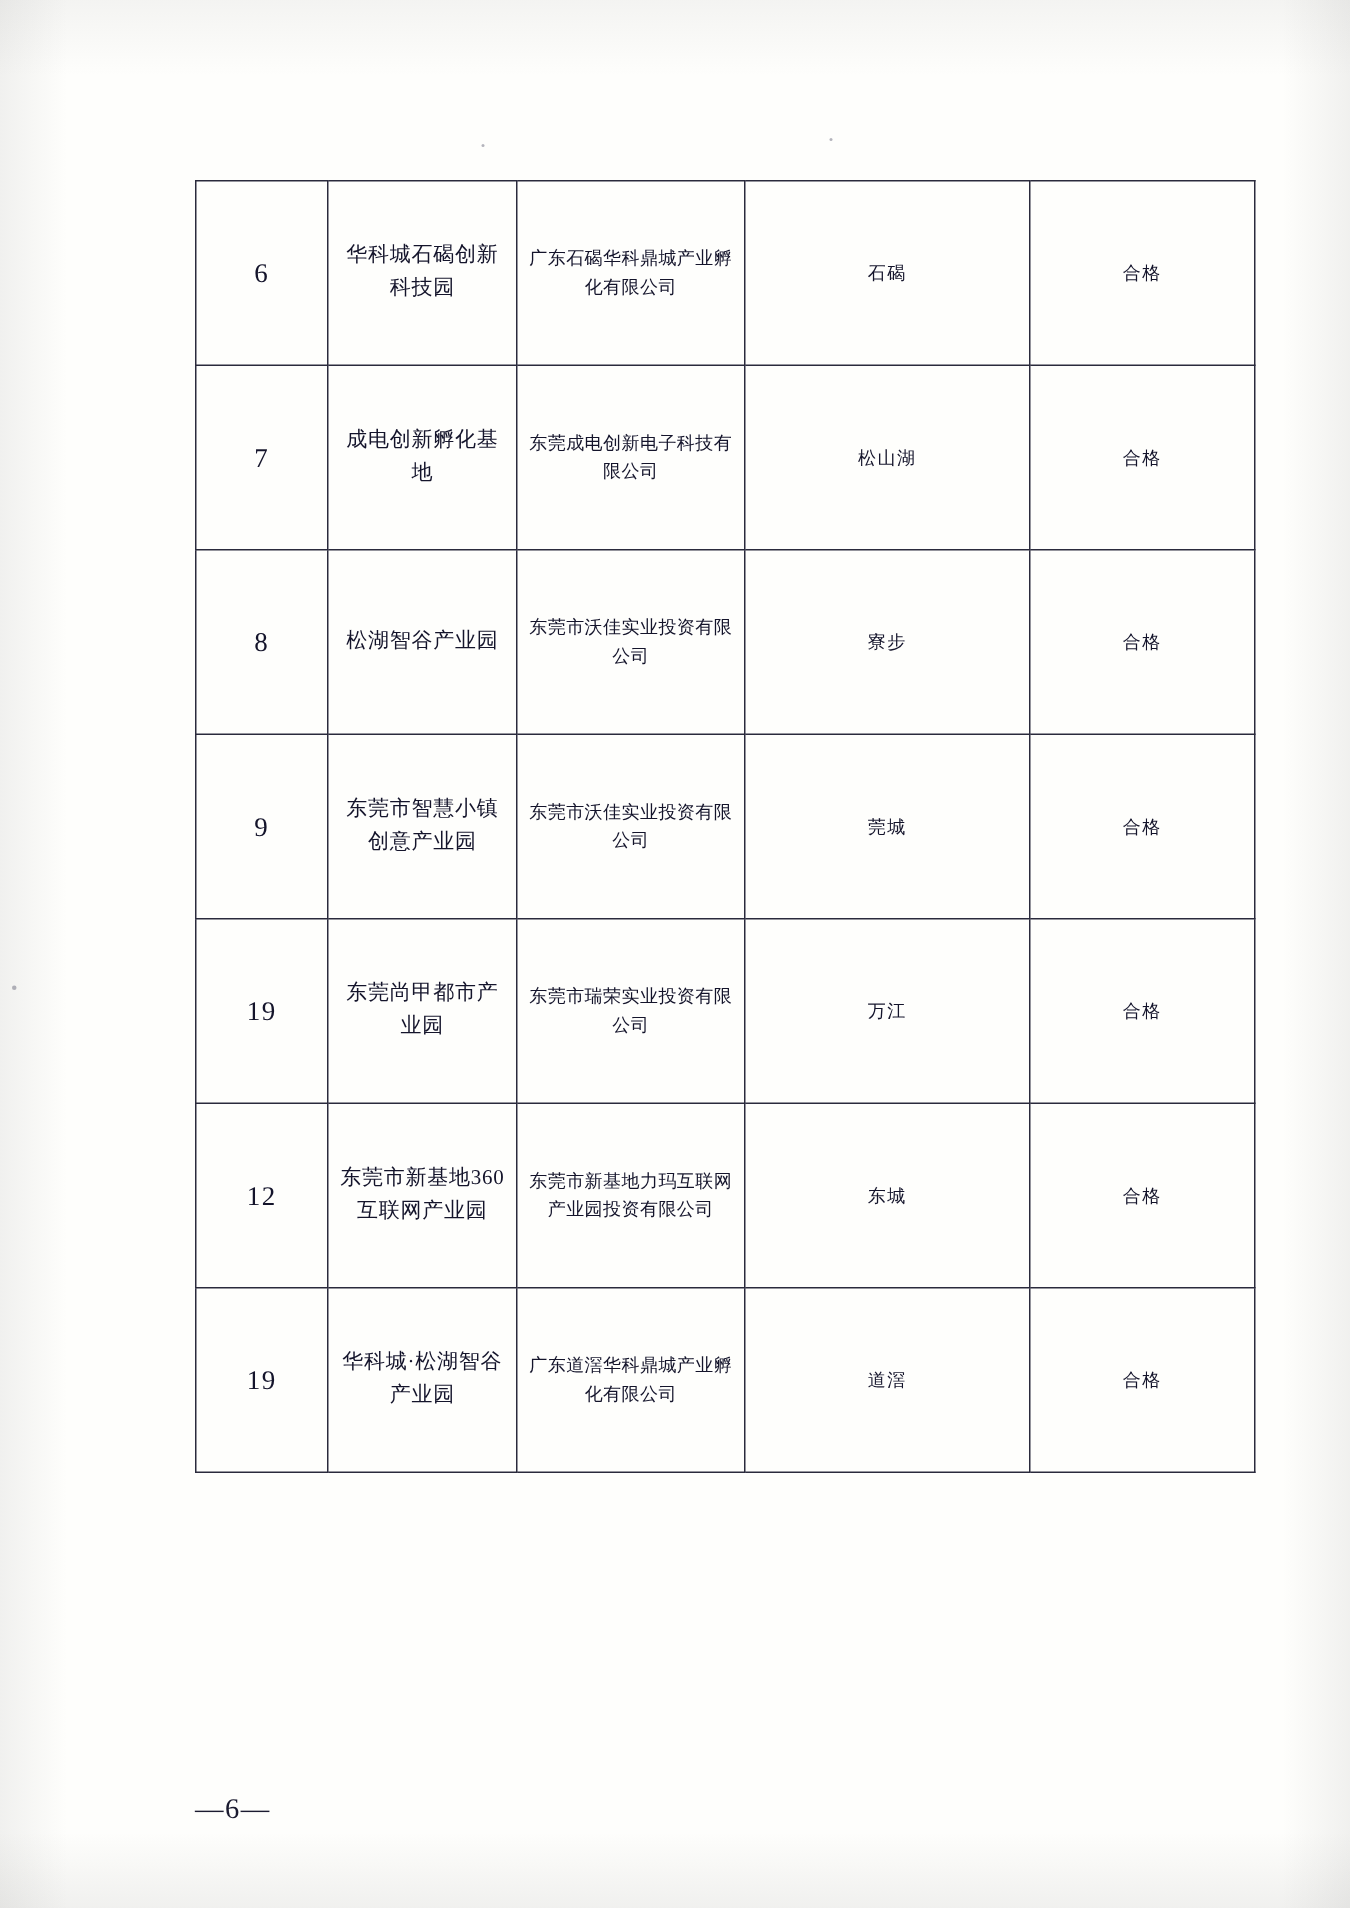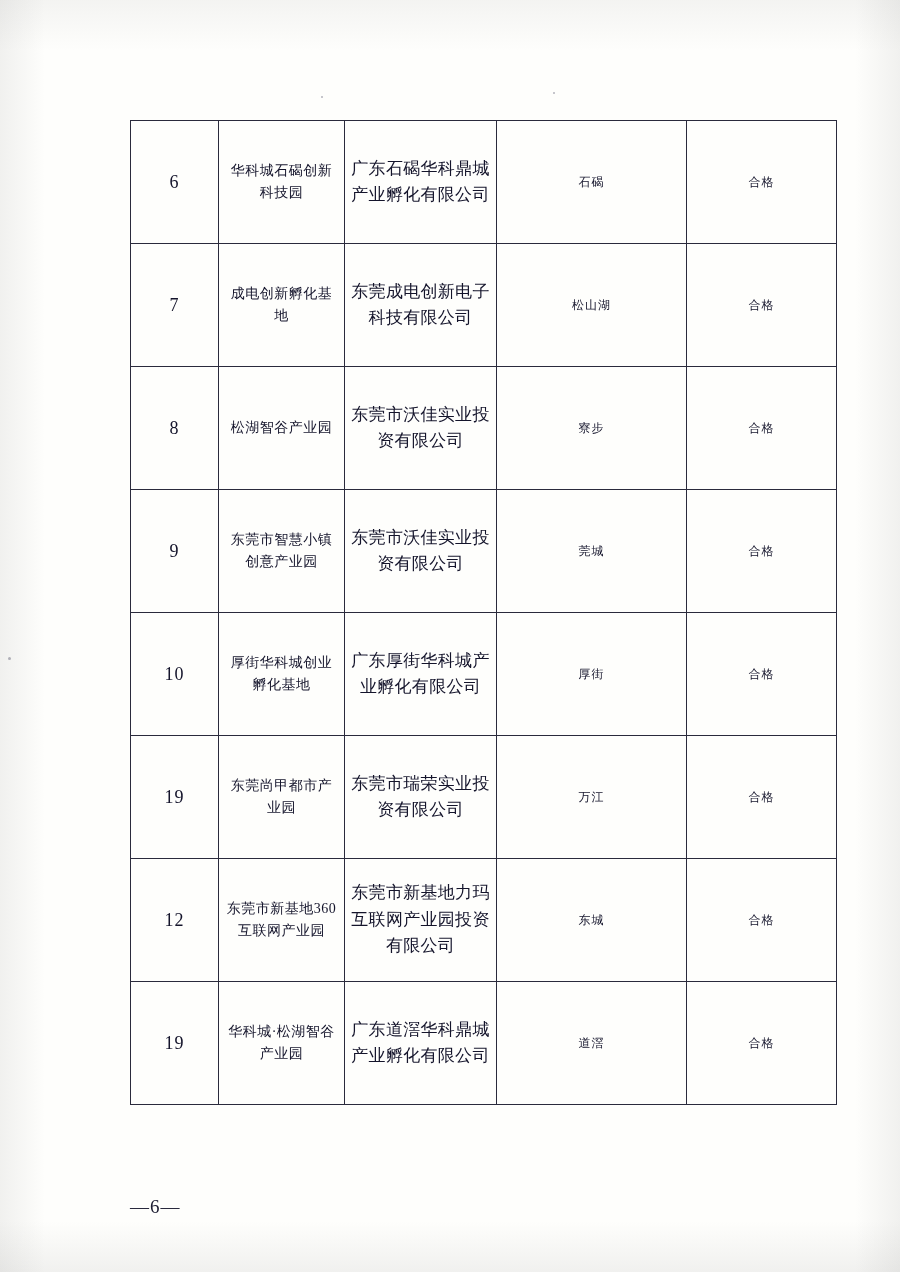--- a/index.html
+++ b/index.html
@@ -63,21 +63,21 @@
   .cell-index {
     font-size: 18px;
     letter-spacing: 1px;
   }
   .cell-name {
     font-size: 14px;
     line-height: 1.55;
     letter-spacing: 0.5px;
   }
   .cell-company {
-    font-size: 17px;
+    font-size: 12px;
     line-height: 1.55;
     letter-spacing: 0.3px;
     text-align: left;
     padding-left: 10px;
     margin-top: 28px;
   }
   .cell-area, .cell-result {
     font-size: 12px;
     letter-spacing: 1px;
     font-family: Liberation Serif, serif;
@@ -142,27 +142,20 @@
           <td class="cell-result">合格</td>
         </tr>
         <tr>
           <td class="cell-index">9</td>
           <td class="cell-name">东莞市智慧小镇创意产业园</td>
           <td class="cell-company">东莞市沃佳实业投资有限公司</td>
           <td class="cell-area">莞城</td>
           <td class="cell-result">合格</td>
         </tr>
         <tr>
-          <td class="cell-index">10</td>
-          <td class="cell-name">厚街华科城创业孵化基地</td>
-          <td class="cell-company">广东厚街华科城产业孵化有限公司</td>
-          <td class="cell-area">厚街</td>
-          <td class="cell-result">合格</td>
-        </tr>
-        <tr>
           <td class="cell-index">19</td>
           <td class="cell-name">东莞尚甲都市产业园</td>
           <td class="cell-company">东莞市瑞荣实业投资有限公司</td>
           <td class="cell-area">万江</td>
           <td class="cell-result">合格</td>
         </tr>
         <tr>
           <td class="cell-index">12</td>
           <td class="cell-name">东莞市新基地360互联网产业园</td>
           <td class="cell-company">东莞市新基地力玛互联网产业园投资有限公司</td>

